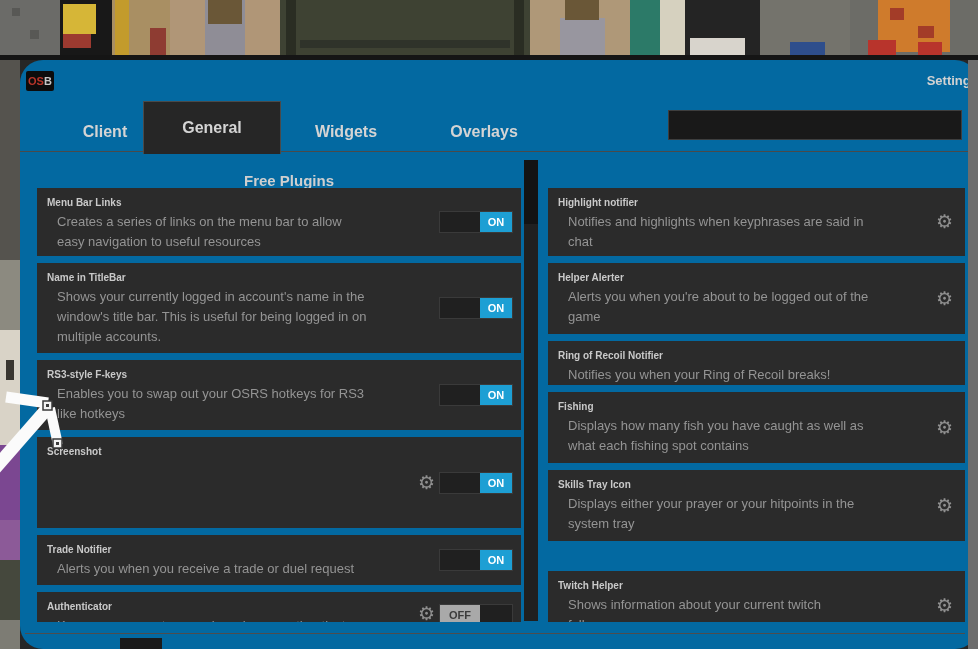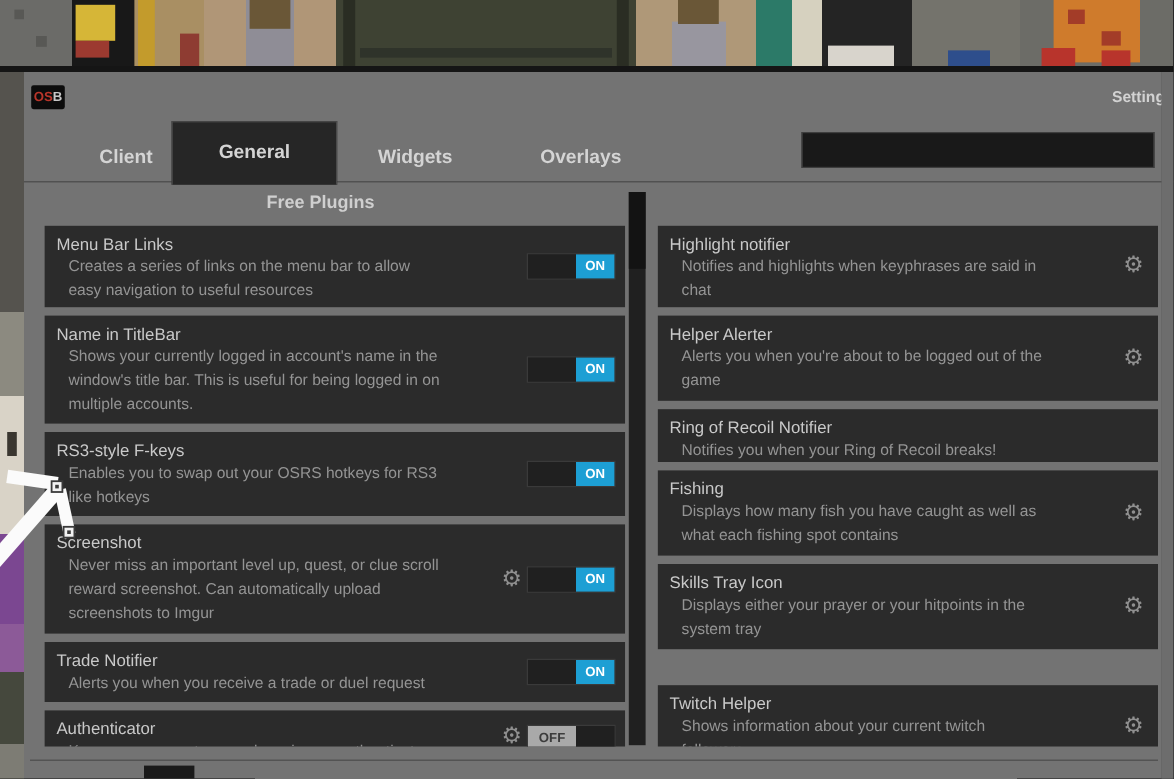--- a/index.html
+++ b/index.html
@@ -6,21 +6,21 @@
   #stage{position:relative;width:978px;height:649px;overflow:hidden;
          font-family:"Liberation Sans",sans-serif;background:#262626;}
 
   
   .bg-top{position:absolute;left:0;top:0;width:978px;height:60px;background:#23211f;overflow:hidden;}
   .bg-top div{position:absolute;}
   .bg-left{position:absolute;left:0;top:60px;width:20px;height:589px;background:#4f4e48;overflow:hidden;}
   .bg-left div{position:absolute;left:0;width:20px;}
 
   
-  .dialog{position:absolute;left:20px;top:60px;width:958px;height:589px;background:#737373;}
+  .dialog{position:absolute;left:20px;top:60px;width:958px;height:589px;background:#0369a1;border-radius:23px;}
   .logo{position:absolute;left:6px;top:11px;width:28px;height:20px;background:#0c0c0c;border-radius:2px;
         display:flex;align-items:center;justify-content:center;font-size:11px;font-weight:bold;}
   .logo .os{color:#b8352a;}
   .logo .b{color:#c6c6c6;}
   .dlg-title{position:absolute;left:0;top:13px;width:100%;text-align:right;
              font-size:13px;font-weight:bold;color:#d2d2d2;}
 
   
   .tabbar-line{position:absolute;left:0;top:91px;width:100%;height:1px;background:#4a4a4a;}
   .tab{position:absolute;top:52px;height:39px;display:flex;align-items:center;justify-content:center;
@@ -28,29 +28,29 @@
   .tab.selected{top:41px;height:52px;background:#262626;border:1px solid #4a4a4a;border-bottom:none;z-index:2;}
   .tab-client{left:30px;width:110px;}
   .tab-general{left:123px;width:136px;}
   .tab-widgets{left:268px;width:116px;}
   .tab-overlays{left:403px;width:122px;}
   .search{position:absolute;left:648px;top:50px;width:294px;height:30px;background:#191919;
           border:1px solid #3e3e3e;color:#cccccc;font-size:13px;padding:0 6px;box-sizing:border-box;outline:none;}
 
   
   .col-header{position:absolute;top:100px;font-size:15px;font-weight:bold;color:#cfcfcf;text-align:center;}
-  .col-header.free{left:5px;width:484px;}
+  .col-header.free{left:27px;width:484px;margin-top:12px;}
   .col-header.pro{left:528px;width:417px;}
 
   
   .plist{position:absolute;top:128px;overflow:hidden;}
   .plist.free{left:17px;width:484px;height:434px;}
   .plist.pro{left:528px;width:417px;height:434px;}
   .card{position:relative;background:#2b2b2b;margin-bottom:7px;box-sizing:border-box;padding:6px 10px 6px 10px;}
-  .card .pname{font-size:14px;font-weight:normal;color:#c9c9c9;line-height:18px;}
+  .card .pname{font-size:10px;font-weight:bold;color:#c9c9c9;line-height:18px;}
   .card .pdesc{font-size:13px;color:#949494;line-height:20px;margin-left:10px;}
   .plist.free .pdesc{max-width:310px;}
   .plist.pro .pdesc{max-width:302px;}
 
   
   .toggle{position:absolute;right:8px;top:50%;margin-top:-11px;width:74px;height:22px;display:flex;
           border:1px solid #3a3a3a;box-sizing:border-box;cursor:pointer;}
   .toggle .half{display:flex;align-items:center;justify-content:center;font-size:11px;font-weight:bold;}
   .toggle .left{width:40px;background:#202020;color:#555;}
   .toggle .right{width:32px;background:#1d9fd4;color:#fff;}
@@ -177,21 +177,20 @@
         <div class="pname">RS3-style F-keys</div>
         <div class="pdesc">Enables you to swap out your OSRS hotkeys for RS3 like hotkeys</div>
         <div class="toggle on">
           <span class="half left"></span>
           <span class="half right">ON</span>
         </div>
       </div>
 
       <div class="card" style="height:91px;">
         <div class="pname">Screenshot</div>
-        <div class="pdesc">Never miss an important level up, quest, or clue scroll reward screenshot. Can automatically upload screenshots to Imgur</div>
         <span class="gear with-toggle">⚙</span>
         <div class="toggle on">
           <span class="half left"></span>
           <span class="half right">ON</span>
         </div>
       </div>
 
       <div class="card" style="height:50px;">
         <div class="pname">Trade Notifier</div>
         <div class="pdesc">Alerts you when you receive a trade or duel request</div>

